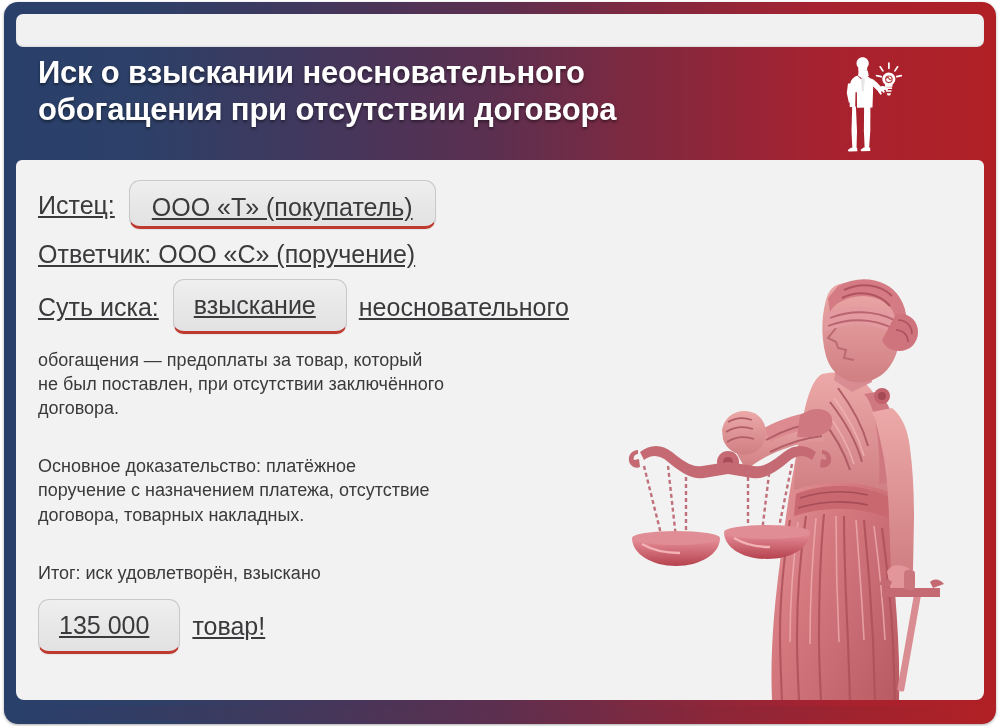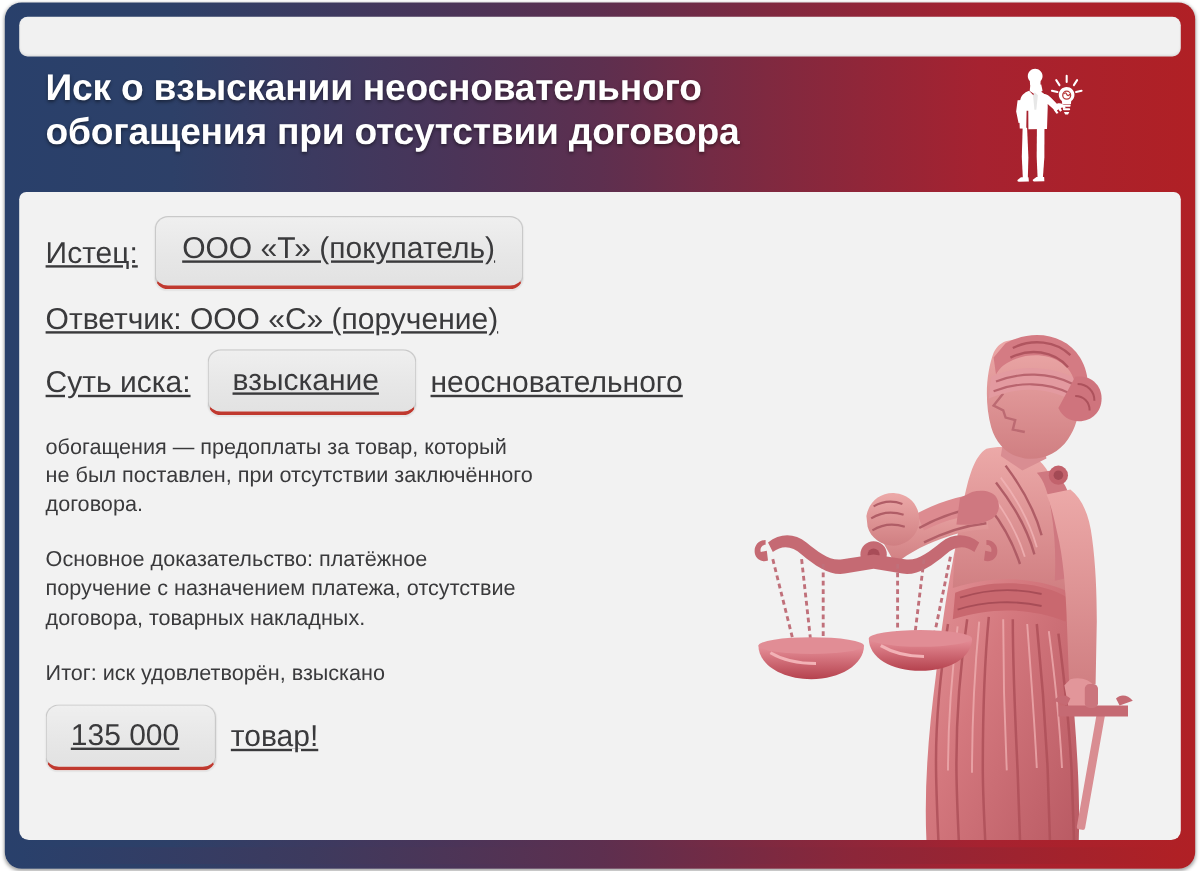--- a/index.html
+++ b/index.html
@@ -136,38 +136,38 @@
   .label { white-space: pre; }
 
   .para {
     color: #3a3a3c;
     font-size: 18px;
     line-height: 1.34;
     white-space: pre-line;
   }
 
   .gap-sm { margin-top: 14px; }
-  .gap-md { margin-top: 22px; }
+  .gap-md { margin-top: 34px; }
 
   
   .chip {
     display: inline-flex;
     align-items: center;
     justify-content: center;
     box-sizing: border-box;
     background: linear-gradient(180deg, #efefef 0%, #e7e7e7 55%, #e2e2e2 100%);
     border: 1px solid #c9c9c9;
     border-bottom: 3px solid #c0392f;
     border-radius: 11px;
     color: #3a3a3c;
     font-size: 25px;
     padding: 7px 18px 8px 18px;
     box-shadow: 0 1px 1px rgba(0,0,0,0.06);
   }
-  .chip.tall  { padding: 9px 22px 14px 22px; }
+  .chip.tall  { padding: 9px 22px 2px 22px; }
   .chip.wide  { padding: 8px 30px 9px 20px; }
 
   .inline-gap { margin-left: 12px; }
   .inline-gap-r { margin-right: 14px; }
 
   
   .bottom-bar {
     position: absolute;
     left: 16px;
     bottom: 6px;

